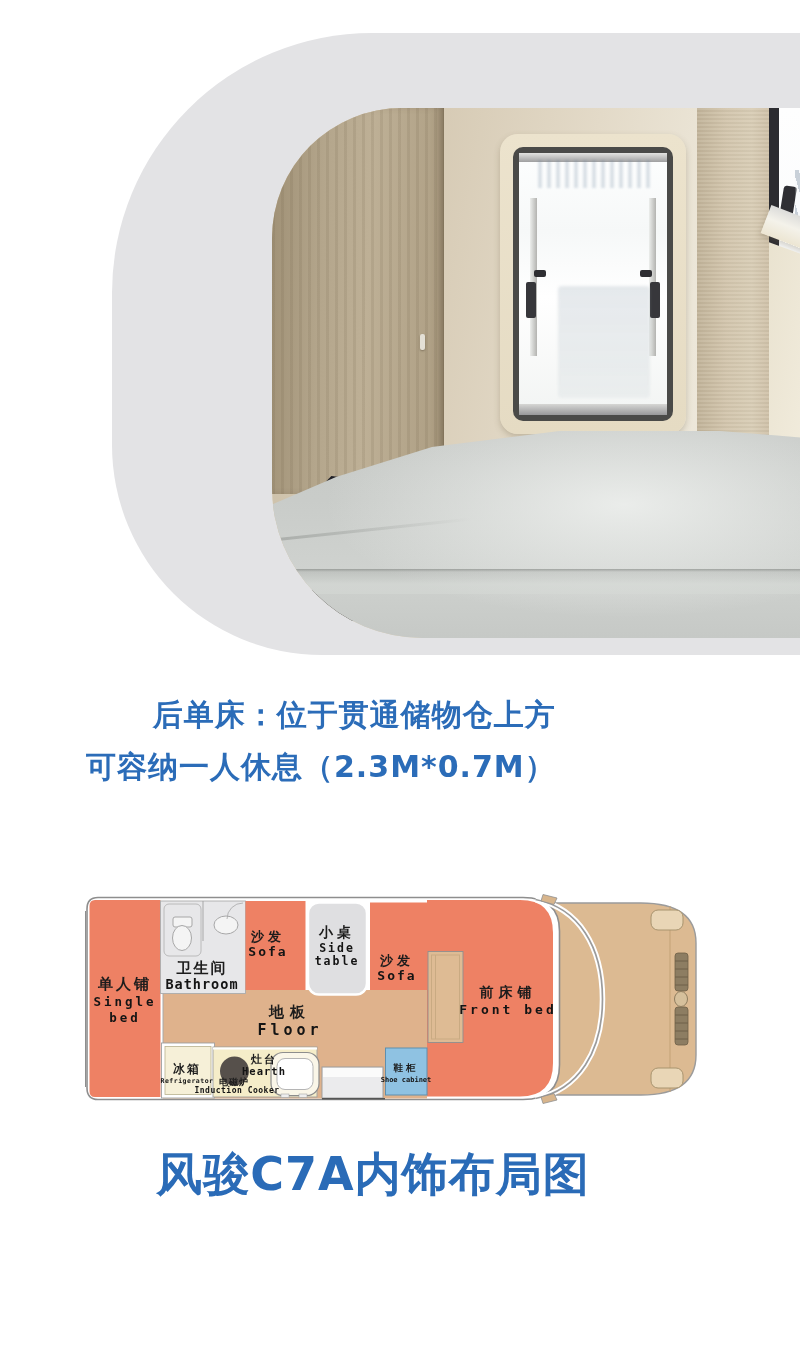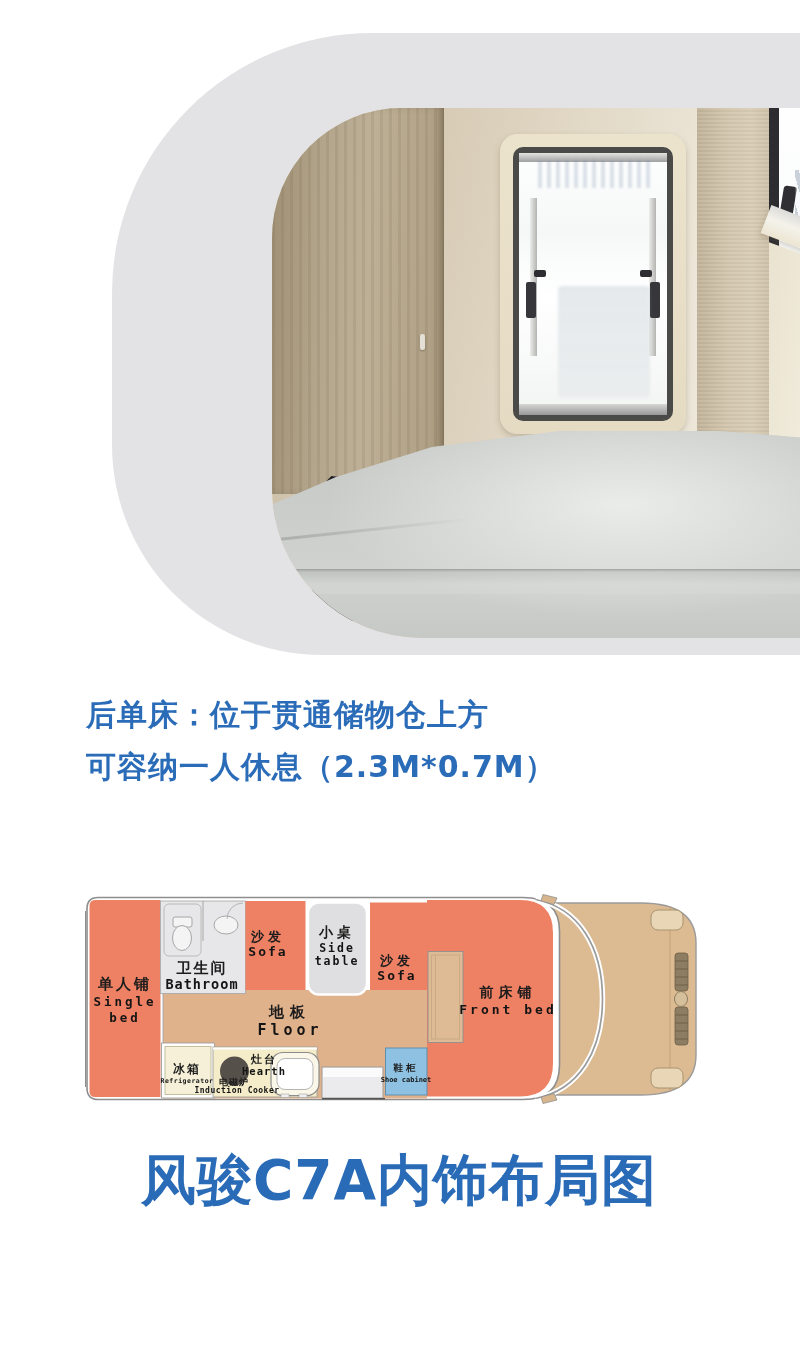--- a/index.html
+++ b/index.html
@@ -69,23 +69,23 @@
             radial-gradient(ellipse at 55% 42%,rgba(240,242,240,.85) 0%,rgba(240,242,240,0) 60%),
             linear-gradient(180deg,#c6c9c6 0%,#c9ccc9 40%,#cfd2cf 70%,#c6c9c6 100%);
           clip-path:polygon(0 42%,10% 30%,25% 17%,45% 10%,70% 10%,88% 14%,100% 20%,100% 100%,0 100%);}
   .p-seam{left:0;right:0;top:70%;height:11%;
           background:linear-gradient(180deg,rgba(112,116,112,.55) 0,rgba(112,116,112,.15) 3px,rgba(214,218,214,.5) 60%);}
   .p-seam2{left:0;width:200px;top:52%;height:3px;transform:rotate(-6deg);
           background:linear-gradient(90deg,rgba(120,124,120,.4),rgba(120,124,120,0));}
 
   
   .caption{left:86px;top:689px;color:#2b6cb8;font-size:30px;line-height:52px;
-           font-weight:700;letter-spacing:1px;white-space:nowrap;}
+           font-weight:700;letter-spacing:1px;white-space:nowrap;text-align:right;}
   .page-title{left:373px;top:1144px;transform:translateX(-50%);color:#2a6bb7;
-           font-size:55px;font-weight:800;letter-spacing:1px;white-space:nowrap;margin-left:26px;}
+           font-size:46px;font-weight:800;letter-spacing:1px;white-space:nowrap;}
 
   
   .floorplan{left:85px;top:893px;width:620px;height:212px;}
   .fp-zh{font-family:"DejaVu Sans","Liberation Sans",sans-serif;font-weight:700;fill:#1c1c1c;}
   .fp-en{font-family:"DejaVu Sans Mono","Liberation Mono",monospace;font-weight:700;fill:#141414;}
 </style>
 </head>
 <body>
 
 <div class="abs hero-frame">

